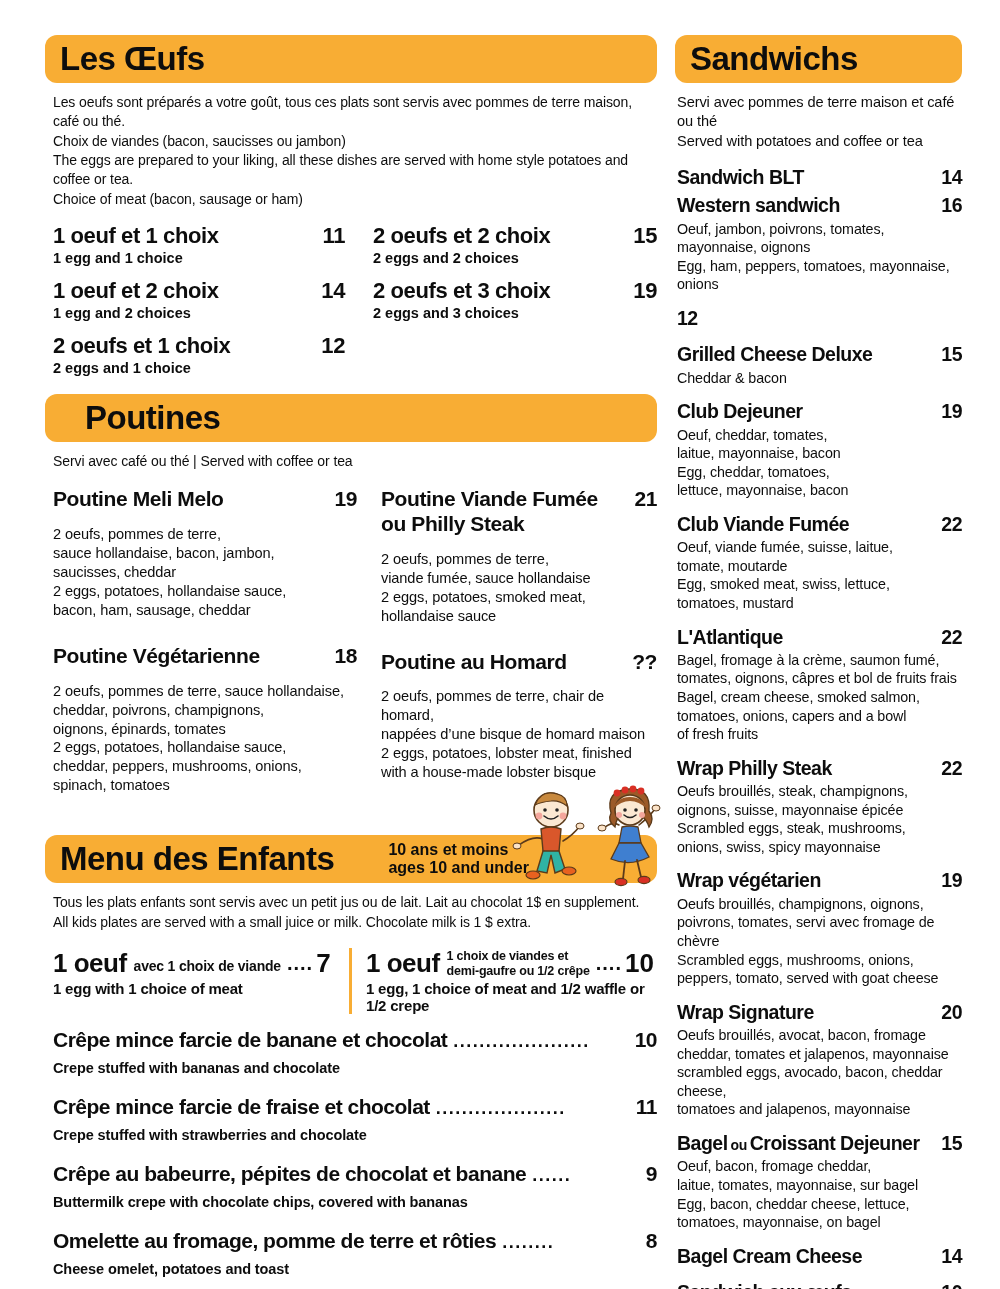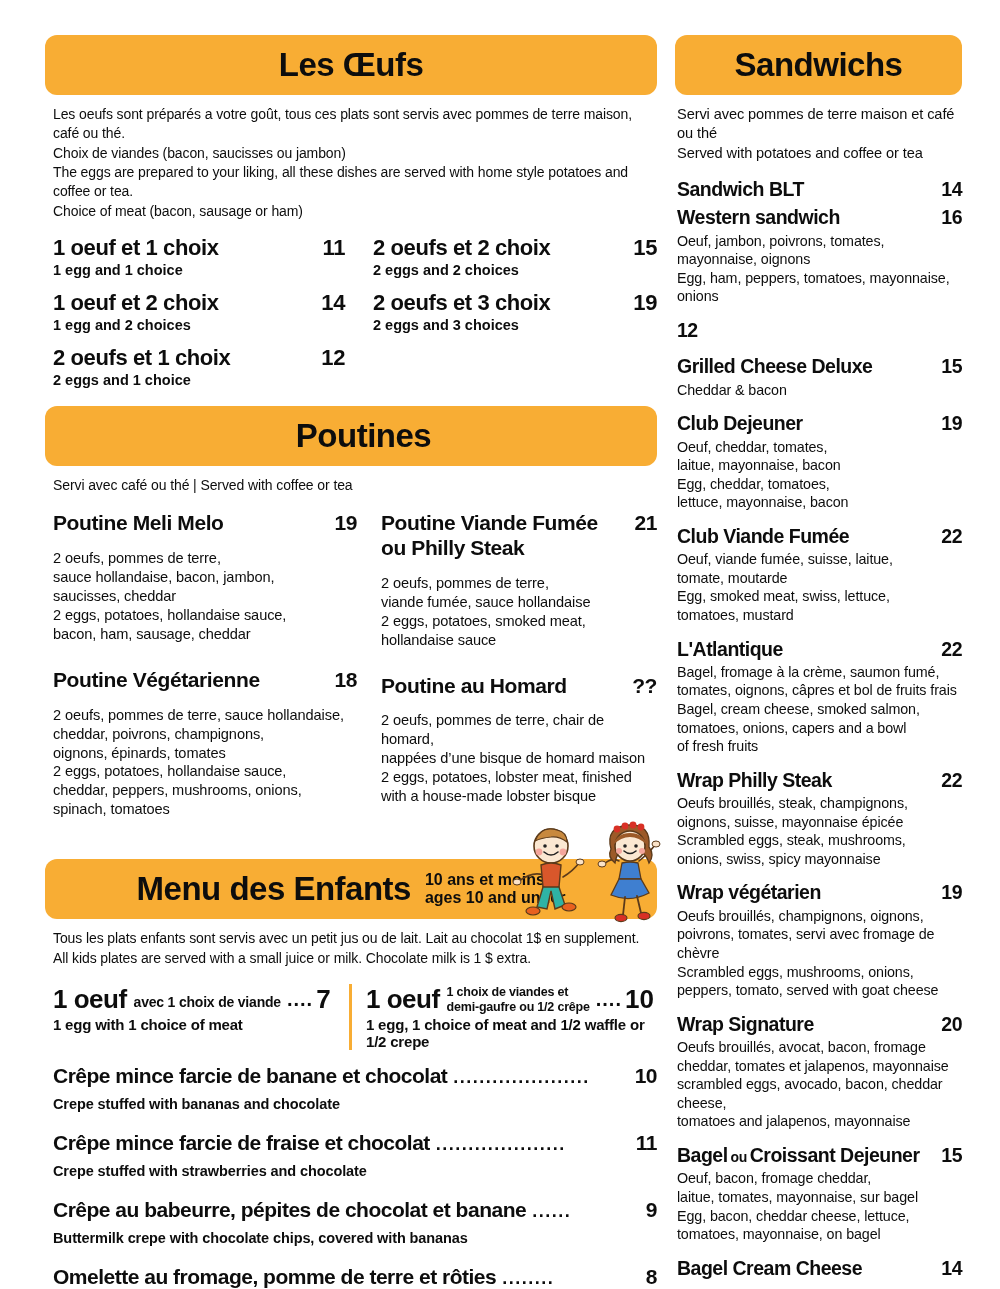--- a/index.html
+++ b/index.html
@@ -9,26 +9,25 @@
     color: #0d0d0d;
     position: relative;
     overflow: hidden;
   }
   .col-left  { position: absolute; left: 45px;  top: 35px; width: 612px; }
   .col-right { position: absolute; left: 675px; top: 35px; width: 287px; }
 
   .banner {
     background: #F8AD34;
     border-radius: 12px;
-    height: 60px;
+    height: 48px;
     display: flex;
     align-items: center;
     padding: 0 15px;
     position: relative;
-    justify-content: center;
   }
   .banner-title {
     font-size: 33px;
     font-weight: bold;
     letter-spacing: -0.5px;
     white-space: nowrap;
   }
   .intro {
     font-size: 14px;
     line-height: 1.38;
@@ -67,21 +66,21 @@
   }
   .p-name { max-width: 235px; }
   .p-price { white-space: nowrap; }
   .desc {
     font-size: 14.6px; line-height: 1.3; margin-top: 13px;
     white-space: pre-line; letter-spacing: -0.1px;
   }
   .desc:empty { display: none; }
 
   
-  .kids-banner { margin-top: 16px; }
+  .kids-banner { margin-top: 16px; gap: 40px; }
   .kids-age { margin-left: 14px; font-size: 16px; font-weight: bold; line-height: 1.18; }
   .kids-illustration { position: absolute; right: -10px; bottom: -12px; pointer-events: none; }
 
   .kids-row1 { display: flex; margin: 16px 0 6px 8px; }
   .kr1-left  { width: 296px; padding-right: 8px; }
   .kr1-right { flex: 1; border-left: 3px solid #F8AD34; padding-left: 14px; }
   .kr1-line  { display: flex; align-items: center; }
   .kr1-big   { font-size: 26px; font-weight: bold; letter-spacing: -0.5px; }
   .kr1-small { font-size: 14px; font-weight: bold; margin: 4px 0 0 7px; letter-spacing: -0.2px; }
   .kr1-stack { display: flex; flex-direction: column; font-size: 12.5px; font-weight: bold; margin-left: 7px; line-height: 1.15; letter-spacing: -0.2px; }

